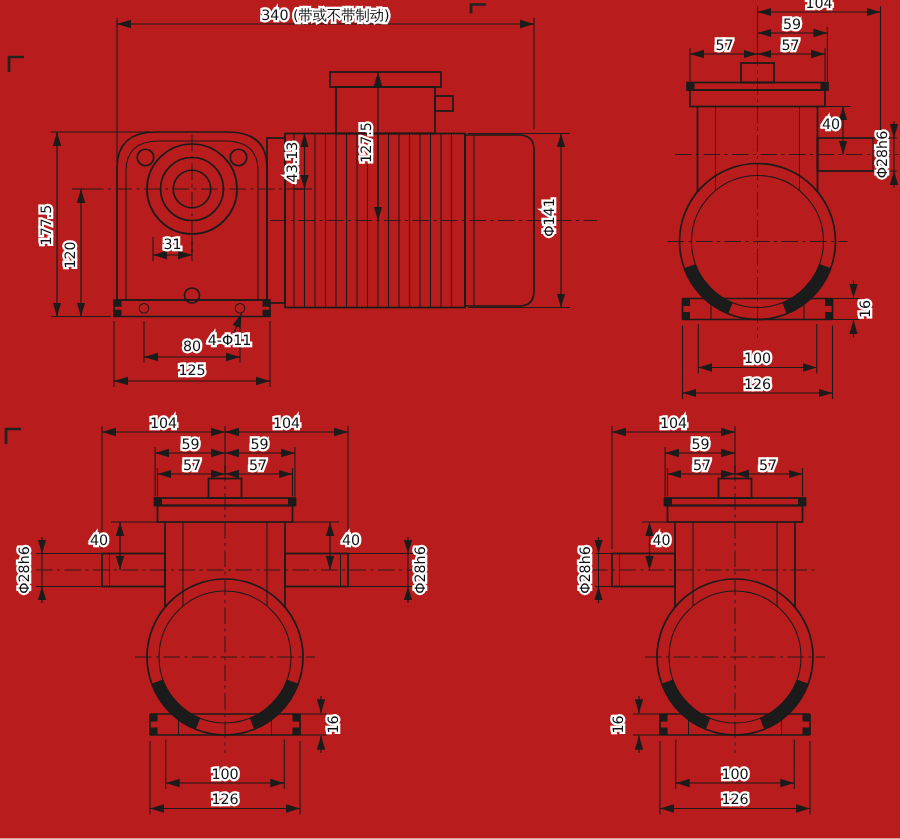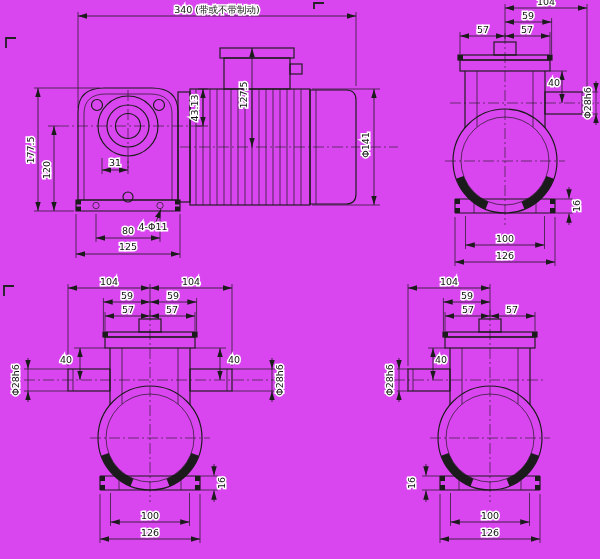--- a/index.html
+++ b/index.html
@@ -1,16 +1,16 @@
 <!DOCTYPE html>
 <html><head>
 <meta charset="utf-8">
 <style>
   html,body { margin:0; padding:0; background:#ffffff; }
-  #page { width:600px; height:559px; background:#d946ef; position:relative; overflow:hidden; }
+  #page { width:600px; height:559px; background:#b91c1c; position:relative; overflow:hidden; }
   svg { display:block; }
   .o   { fill:none; stroke:#1b1b1b; stroke-width:1.15; }
   .t   { fill:none; stroke:#1b1b1b; stroke-width:0.7; }
   .d   { fill:none; stroke:#1b1b1b; stroke-width:0.8; }
   .cl  { fill:none; stroke:#1b1b1b; stroke-width:0.6; stroke-dasharray:11 3 2 3; }
   .dark{ fill:#1b1b1b; stroke:none; }
   .mark{ fill:none; stroke:#222; stroke-width:1.8; }
   text { font-family:"DejaVu Sans","Liberation Sans",sans-serif; font-size:9.5px; fill:#111; }
   .dt  { paint-order:stroke; stroke:#ffffff; stroke-width:3px; fill:#111; text-anchor:middle; }
 </style>

